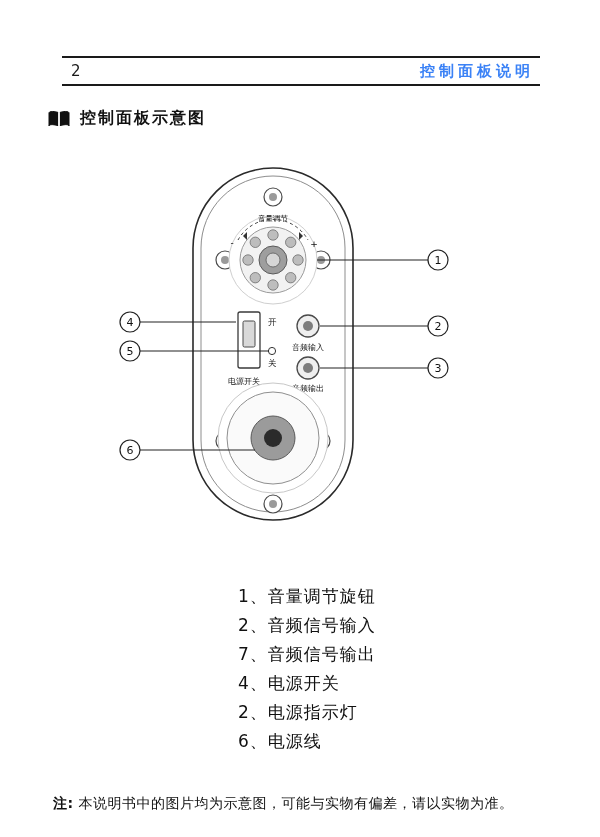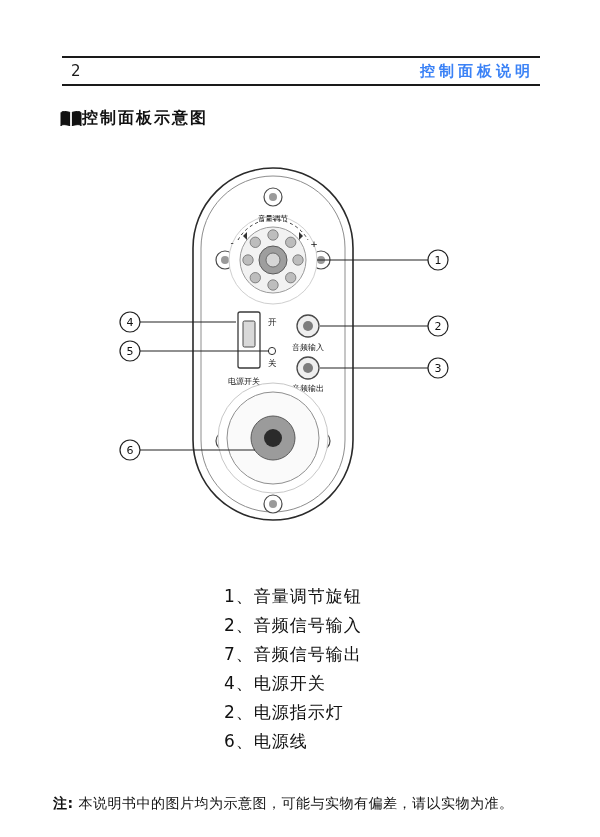--- a/index.html
+++ b/index.html
@@ -46,24 +46,25 @@
     font-size: 15px;
     font-weight: bold;
     letter-spacing: 4px;
     padding-right: 6px;
     color: #3b82f6;
   }
 
   
   .section-head {
     position: absolute;
-    left: 60px;
+    left: 48px;
     top: 108px;
     display: flex;
     align-items: center;
+    gap: 10px;
   }
   .book-icon {
     width: 22px;
     height: 17px;
     position: relative;
     display: inline-block;
   }
   .book-icon svg { display:block; }
   .section-title {
     font-size: 16px;
@@ -78,21 +79,21 @@
     left: 80px;
     top: 160px;
     width: 440px;
     height: 400px;
   }
   .diagram svg { display:block; }
 
   
   .legend {
     position: absolute;
-    left: 224px;
+    left: 238px;
     top: 582px;
     width: 300px;
   }
   .legend-item {
     font-size: 17px;
     line-height: 29px;
     letter-spacing: 1px;
     color: #111;
     white-space: nowrap;
   }

